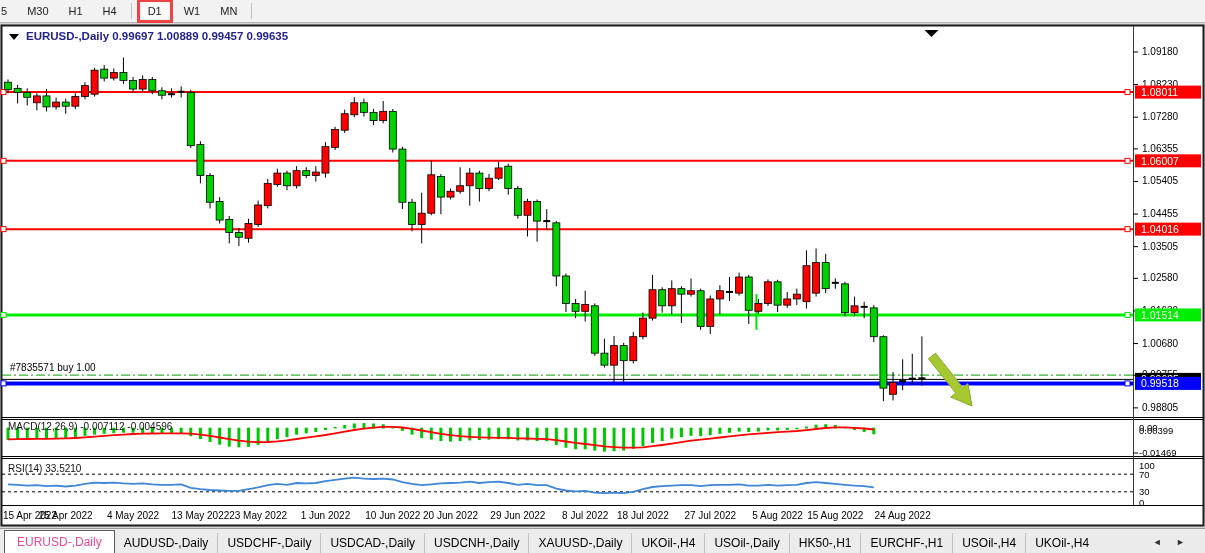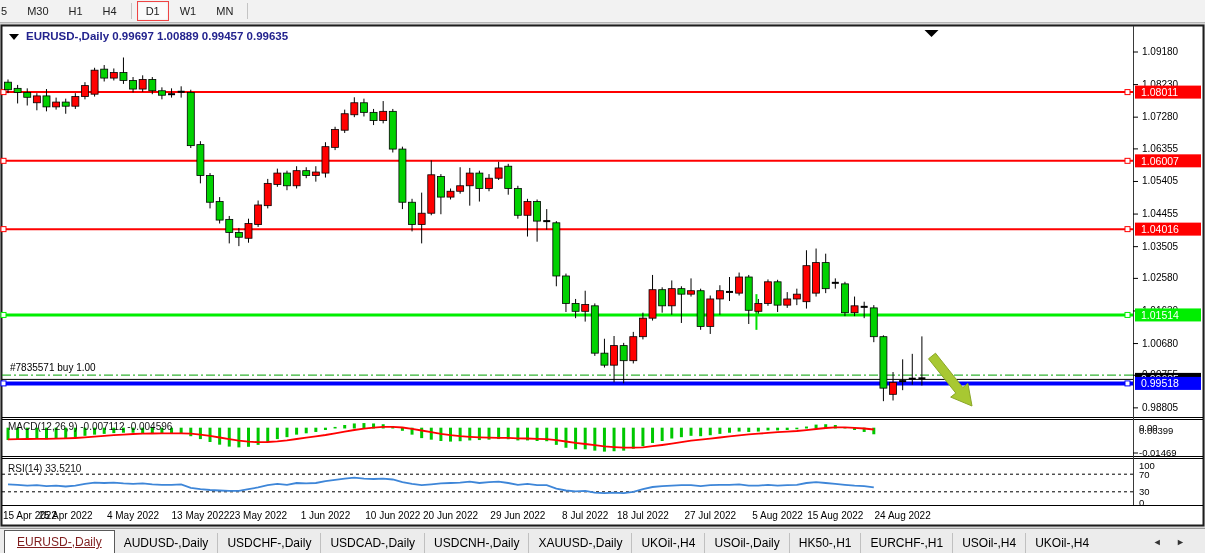--- a/index.html
+++ b/index.html
@@ -13,38 +13,38 @@
   .toolbar{
     position:absolute;top:0;left:0;width:1205px;height:22px;
     background:#f2f2f2;border-bottom:1px solid #b5b5b5;
     display:flex;align-items:center;
   }
   .tf-btn{
     font-size:11px;color:#222;padding:3px 8px;margin:0 1px;cursor:default;
     border:1px solid transparent;white-space:nowrap;
   }
   .tf-btn.first{padding-left:2px;margin-left:-2px;}
-  .tf-btn.active{background:#fbfbfb;border:1px solid #ef4444;box-shadow:inset 0 0 2px #ddd;}
+  .tf-btn.active{background:#fbfbfb;border:3px solid #ef4444;box-shadow:inset 0 0 2px #ddd;}
   .tf-sep{width:1px;height:16px;background:#c4c4c4;margin:0 4px;}
   
   #chart-svg{position:absolute;top:22px;left:0;}
   
   .tabbar{
     position:absolute;top:528px;left:0;width:1205px;height:25px;
     background:#ececec;border-top:1px solid #9a9a9a;
     display:flex;align-items:flex-end;font-size:12px;
   }
   .tab{
     padding:3px 9px 4px 9px;color:#000000;white-space:nowrap;cursor:default;
     border-left:1px solid #c0c0c0;line-height:14px;
   }
   .tab:first-child{border-left:none;margin-left:4px;}
   .tab.active{
     background:#ffffff;border:1px solid #5a5a5a;border-bottom:none;
-    color:#7f1d1d;margin-left:4px;padding:4px 12px 5px 12px;text-decoration:underline;
+    color:#ec4899;margin-left:4px;padding:4px 12px 5px 12px;
   }
   .tab.active + .tab{border-left:none;}
   .tab-arrows{margin-left:auto;margin-right:14px;align-self:center;color:#333;font-size:9px;letter-spacing:6px;}
 </style>
 </head>
 <body>
 
 <div class="toolbar" id="toolbar">
     <div class="tf-btn first">5</div>
     <div class="tf-btn">M30</div>

